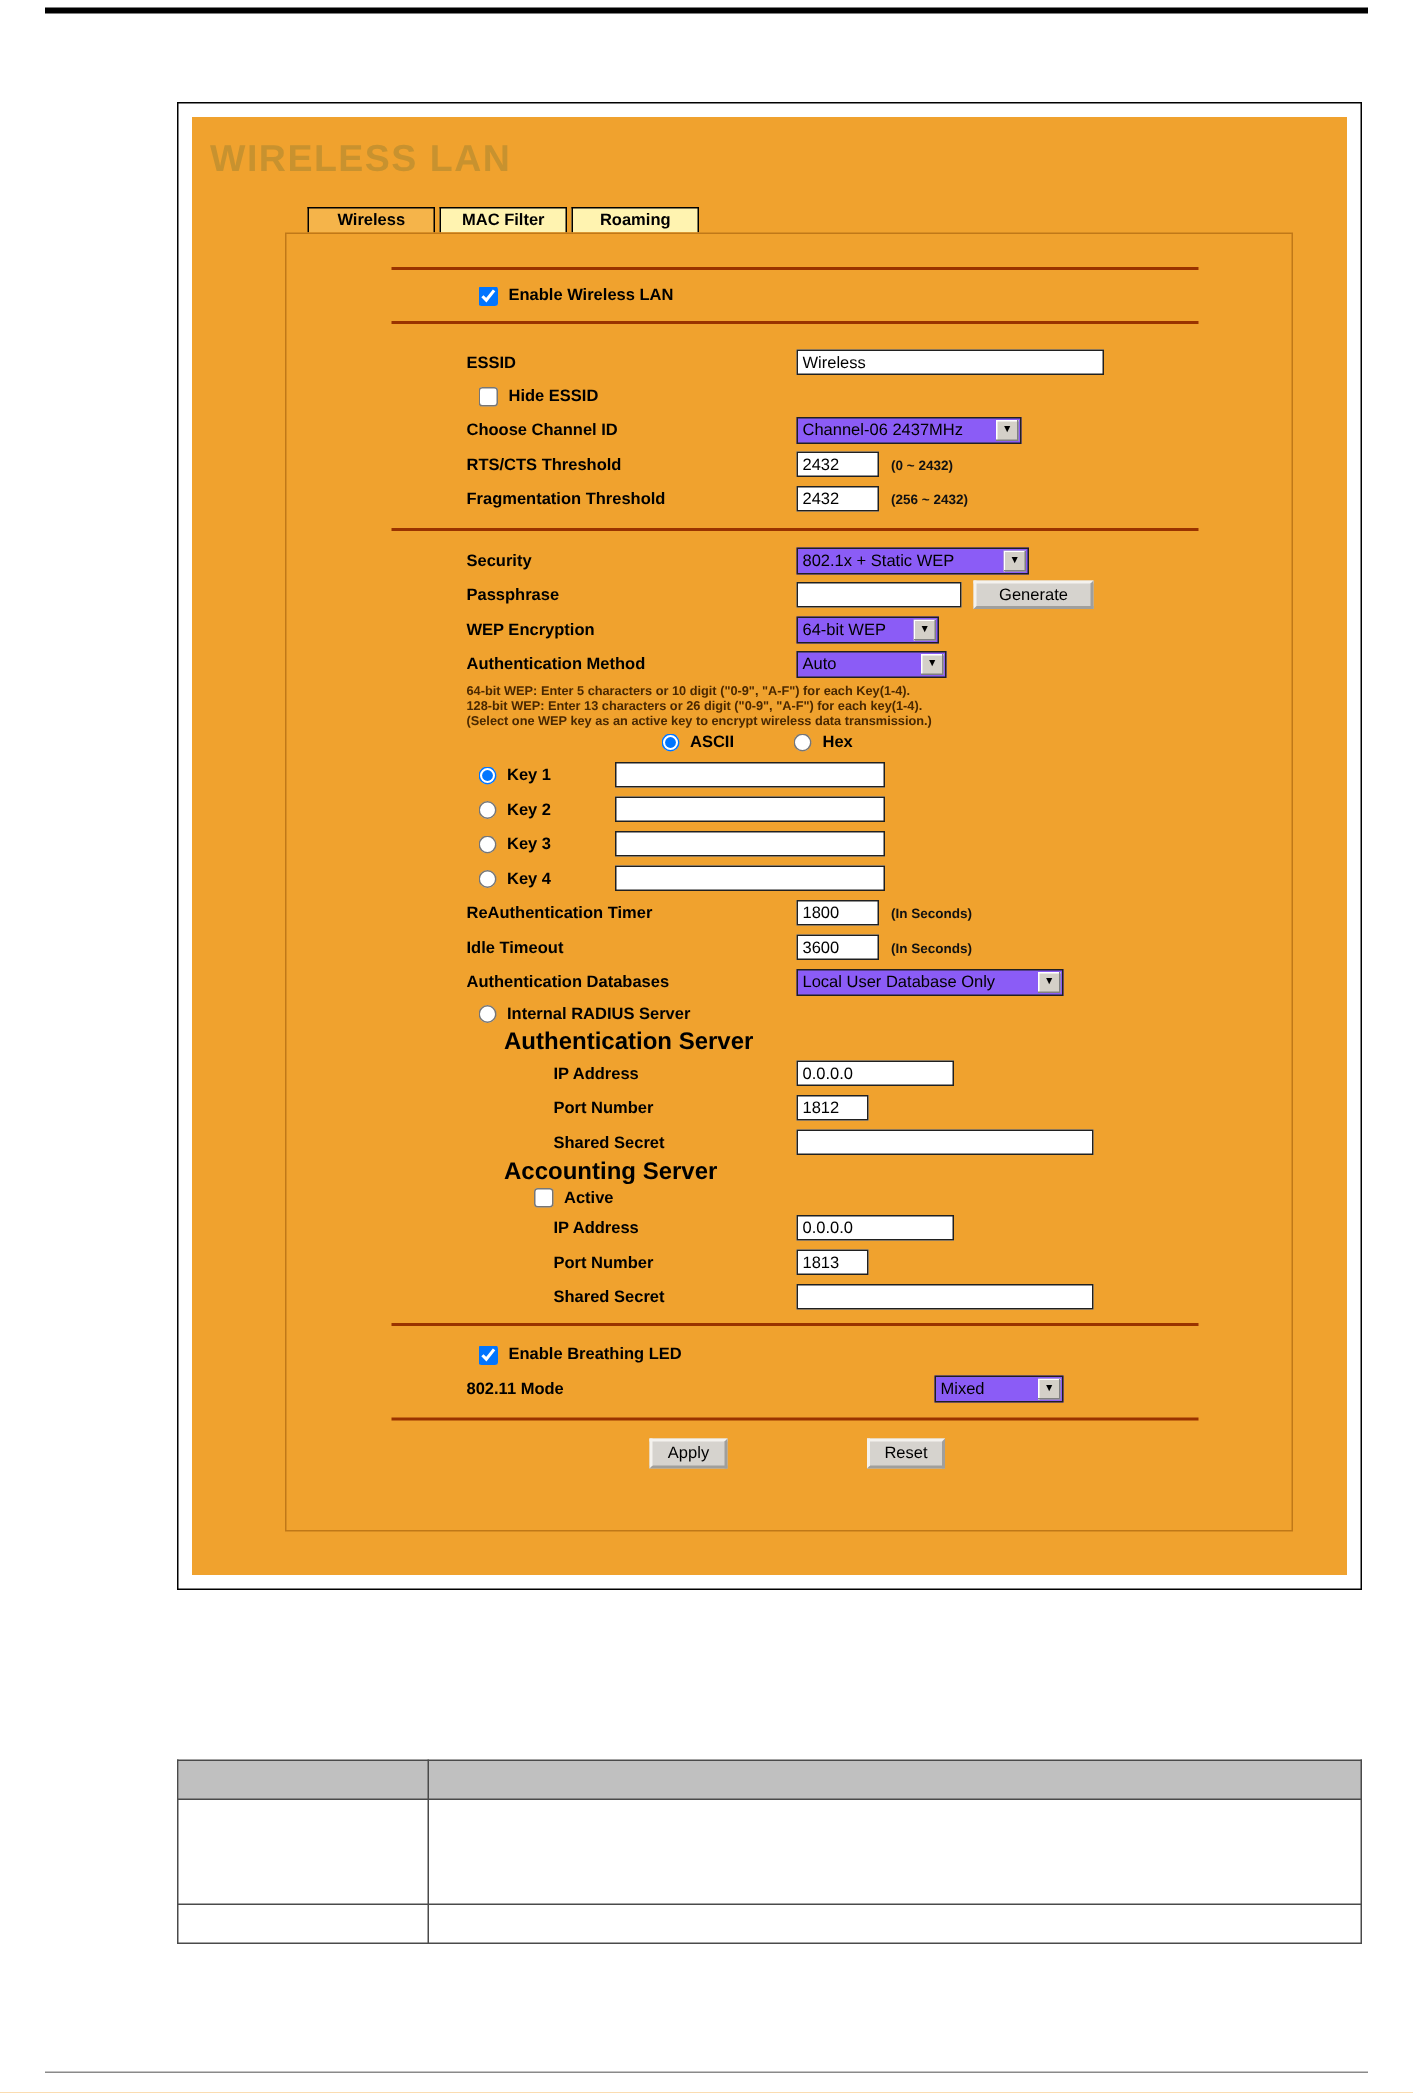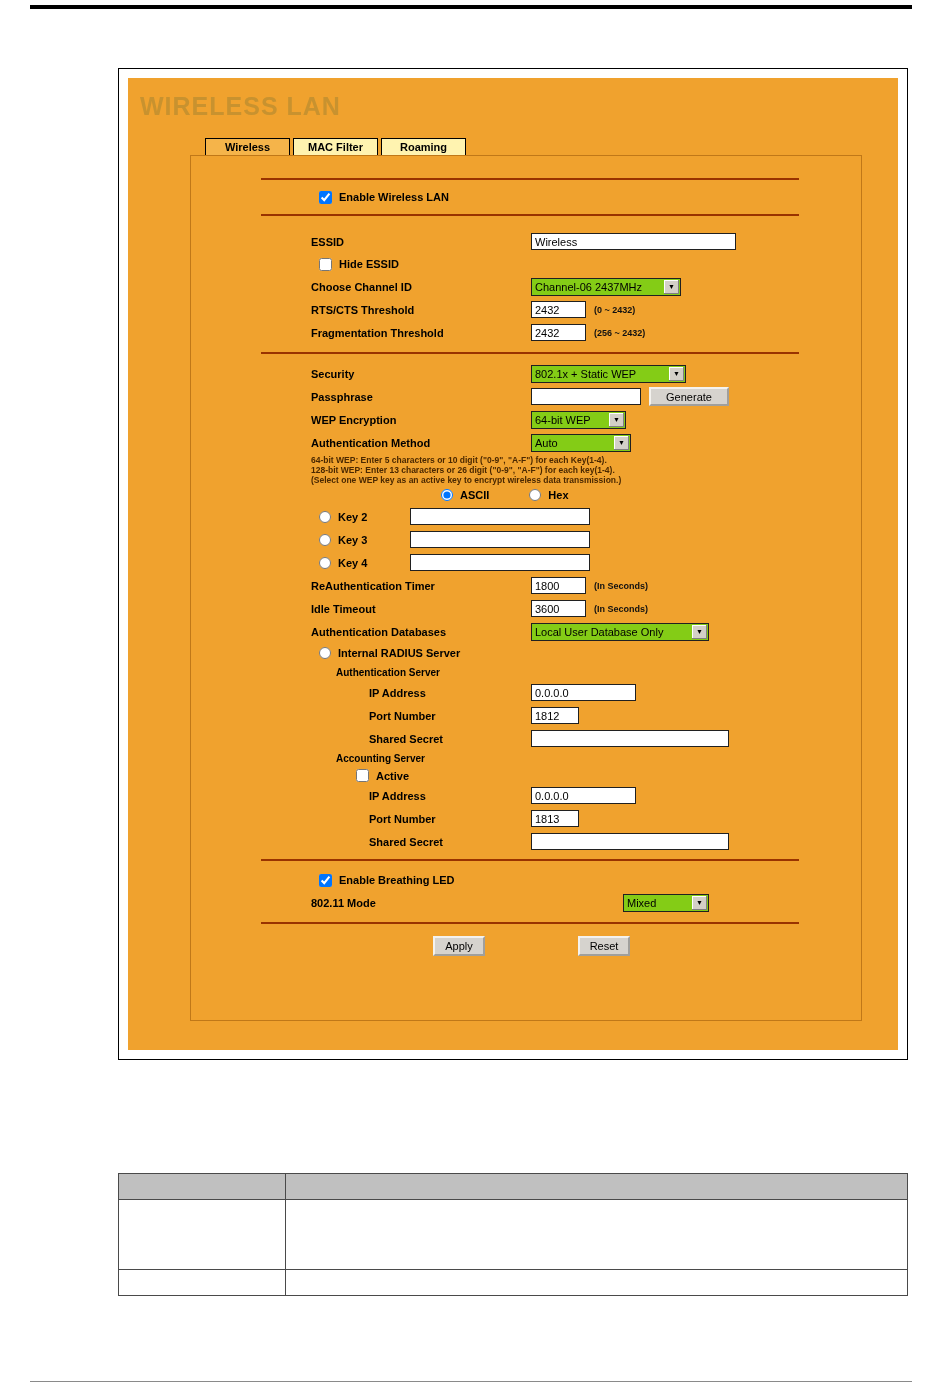--- a/index.html
+++ b/index.html
@@ -21,35 +21,35 @@
 
   .panel { position:absolute; left:62px; top:77px; width:672px; height:866px; border:1px solid #c07818; background:#F0A22E; }
 
   .hr { height:2px; background:#993300; margin-left:70px; margin-right:62px; }
   .mt6{margin-top:6px;} .mt8{margin-top:8px;} .mt14{margin-top:14px;} .mt22{margin-top:22px;}
 
   .row { display:flex; align-items:center; height:23px; padding-left:120px; }
   .lbl { width:220px; font-size:11px; font-weight:bold; color:#000; }
   .sub-row { padding-left:178px; }
   .sub-lbl { width:162px; font-size:11px; font-weight:bold; }
-  .sec-head { display:flex; align-items:center; height:18px; padding-left:145px; font-size:10px; font-weight:bold; }
+  .sec-head { display:flex; align-items:center; height:18px; padding-left:145px; font-size:16px; font-weight:bold; }
 
   .chk-row { display:flex; align-items:center; height:22px; padding-left:128px; }
   .acct-active-row { display:flex; align-items:center; height:17px; padding-left:165px; }
   .blbl { margin-left:7px; font-size:11px; font-weight:bold; }
 
   .cb { width:13px; height:13px; margin:0; }
   .rb { width:12px; height:12px; margin:0; }
 
   .tb { height:17px; border:1px solid #202020; background:#fff; font-family:"Liberation Sans",sans-serif;
         font-size:11px; padding:0 3px; }
   .w48{width:48px;} .w55{width:55px;} .w105{width:105px;} .w110{width:110px;} .w180{width:180px;}
   .w198{width:198px;} .w205{width:205px;}
 
-  .select { position:relative; display:inline-flex; align-items:center; height:18px; background:#84cc16;
+  .select { position:relative; display:inline-flex; align-items:center; height:18px; background:#8b5cf6;
             border:1px solid #202020; font-size:11px; padding-left:3px; padding-right:18px; cursor:default; }
   .select .arrow { position:absolute; right:1px; top:1px; bottom:1px; width:15px; background:#D4D0C8;
             display:flex; align-items:center; justify-content:center; font-size:7px; color:#000;
             box-shadow: inset -1px -1px 0 #808080, inset 1px 1px 0 #ffffff; }
   .sw64{width:64px;} .sw86{width:86px;} .sw95{width:95px;} .sw100{width:100px;} .sw150{width:150px;}
   .sw155{width:155px;} .sw178{width:178px;}
   .ml92{margin-left:92px;}
 
   .hint { margin-left:8px; font-size:9px; font-weight:bold; color:#111; white-space:nowrap; }
 
@@ -170,20 +170,25 @@
           <div class="note-line">(Select one WEP key as an active key to encrypt wireless data transmission.)</div>
         </div>
 
         <div class="keytype-row">
           <input type="radio" class="rb" name="keytype" checked="" style="">
           <span class="blbl">ASCII</span>
           <input type="radio" class="rb" name="keytype" style="margin-left: 40px;">
           <span class="blbl">Hex</span>
         </div>
 
+        <div class="key-row">
+          <input type="radio" class="rb" name="wepkey" checked="" style="">
+          <span class="key-lbl">Key 1</span>
+          <input type="text" class="tb w180" value="" style="">
+        </div>
         <div class="key-row">
           <input type="radio" class="rb" name="wepkey" style="">
           <span class="key-lbl">Key 2</span>
           <input type="text" class="tb w180" value="" style="">
         </div>
         <div class="key-row">
           <input type="radio" class="rb" name="wepkey" style="">
           <span class="key-lbl">Key 3</span>
           <input type="text" class="tb w180" value="" style="">
         </div>

